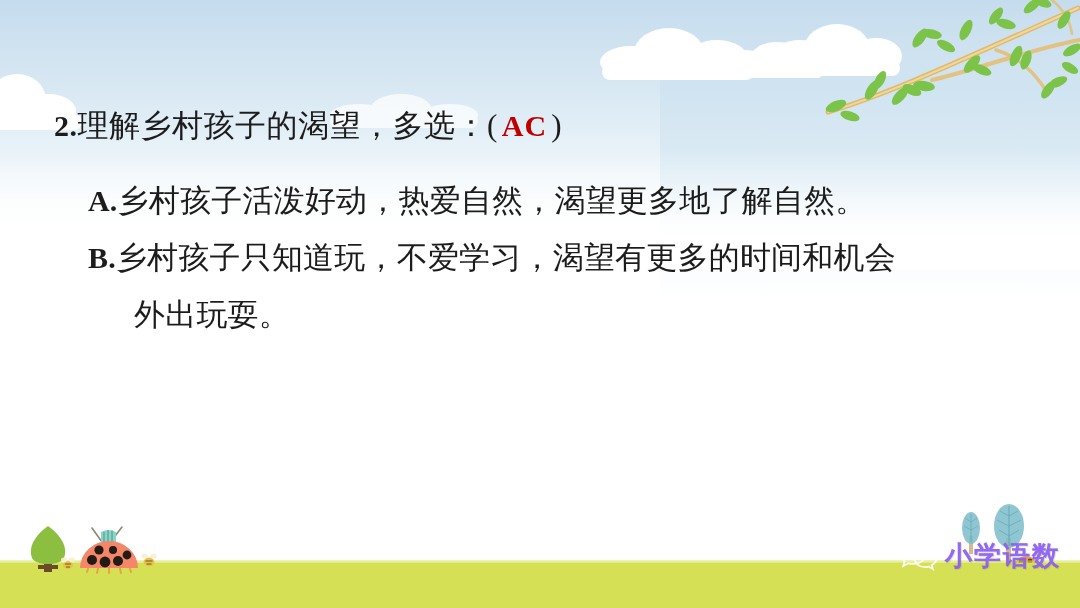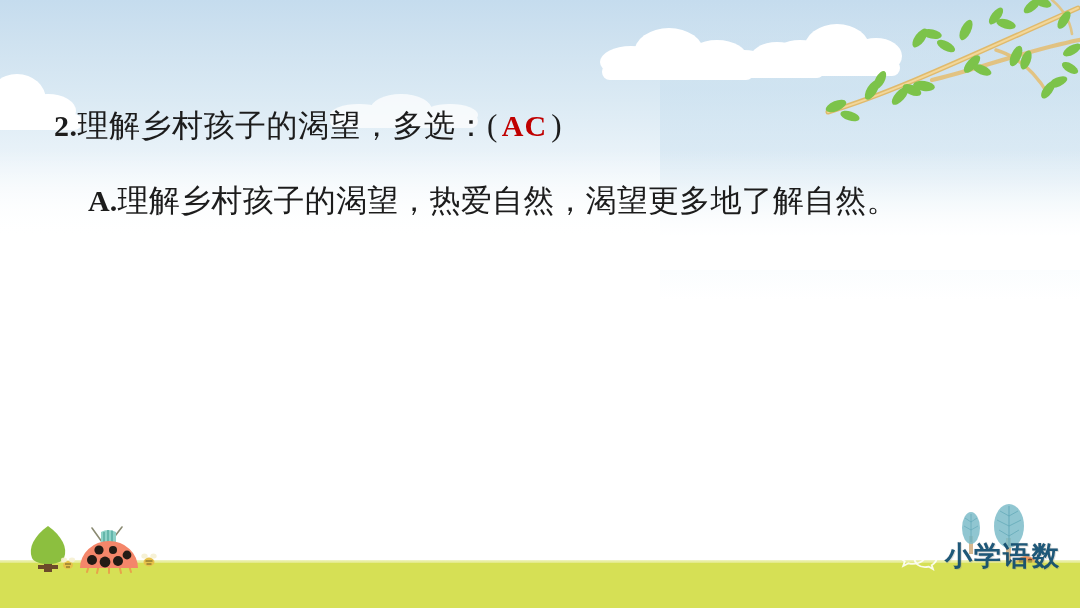--- a/index.html
+++ b/index.html
@@ -177,21 +177,21 @@
     height: 46px;
     display: flex;
     align-items: center;
     gap: 7px;
     opacity: 0.92;
   }
   #watermark .wm-text {
     font-family: "Liberation Serif", "DejaVu Serif", serif;
     font-size: 27px;
     font-weight: bold;
-    color: #0c4a6e;
+    color: #8b5cf6;
     letter-spacing: 2px;
     text-shadow: 0 0 1px rgba(120,120,110,0.45),
                  1px 1px 0 rgba(150,150,140,0.30);
     white-space: nowrap;
   }
   
   #wm-tree-a { position: absolute; left: 960px; top: 512px; width: 22px; height: 42px; }
   #wm-tree-b { position: absolute; left: 992px; top: 504px; width: 34px; height: 58px; }
   #wm-bug   { position: absolute; left: 1012px; top: 548px; width: 28px; height: 22px; }
 </style>
@@ -276,23 +276,27 @@
 
   <div class="content">
 
     <div class="q-line">
       <span class="q-num">2.</span><span class="q-text">理解乡村孩子的渴望，多选：</span><span class="q-paren">(</span><span class="answer">AC</span><span class="q-paren">)</span>
     </div>
 
     <div class="options">
 
       <div class="option">
-        <span class="opt-label">A.</span><span class="opt-body">理解乡村孩子的渴望，热爱自然，渴望更多地了解自然。</span>
+        <span class="opt-label">A.</span><span class="opt-body">乡村孩子活泼好动，热爱自然，渴望更多地了解自然。</span>
       </div>
 
+      <div class="option">
+        <span class="opt-label">B.</span><span class="opt-body">乡村孩子只知道玩，不爱学习，渴望有更多的时间和机会</span>
+        <span class="opt-cont">外出玩耍。</span>
+      </div>
 
 
     </div>
   </div>
 
   <svg id="wm-tree-a" viewBox="0 0 22 42">
     <rect x="9" y="24" width="4" height="18" fill="#c9a06a" opacity="0.75"></rect>
     <ellipse cx="11" cy="16" rx="9" ry="16" fill="#7cbcc9" opacity="0.85"></ellipse>
     <path d="M11 2 L11 30" stroke="#5aa3b4" stroke-width="0.8" opacity="0.8"></path>
     <path d="M11 10 L5 6 M11 10 L17 6 M11 18 L4 14 M11 18 L18 14" stroke="#5aa3b4" stroke-width="0.7" opacity="0.8" fill="none"></path>

